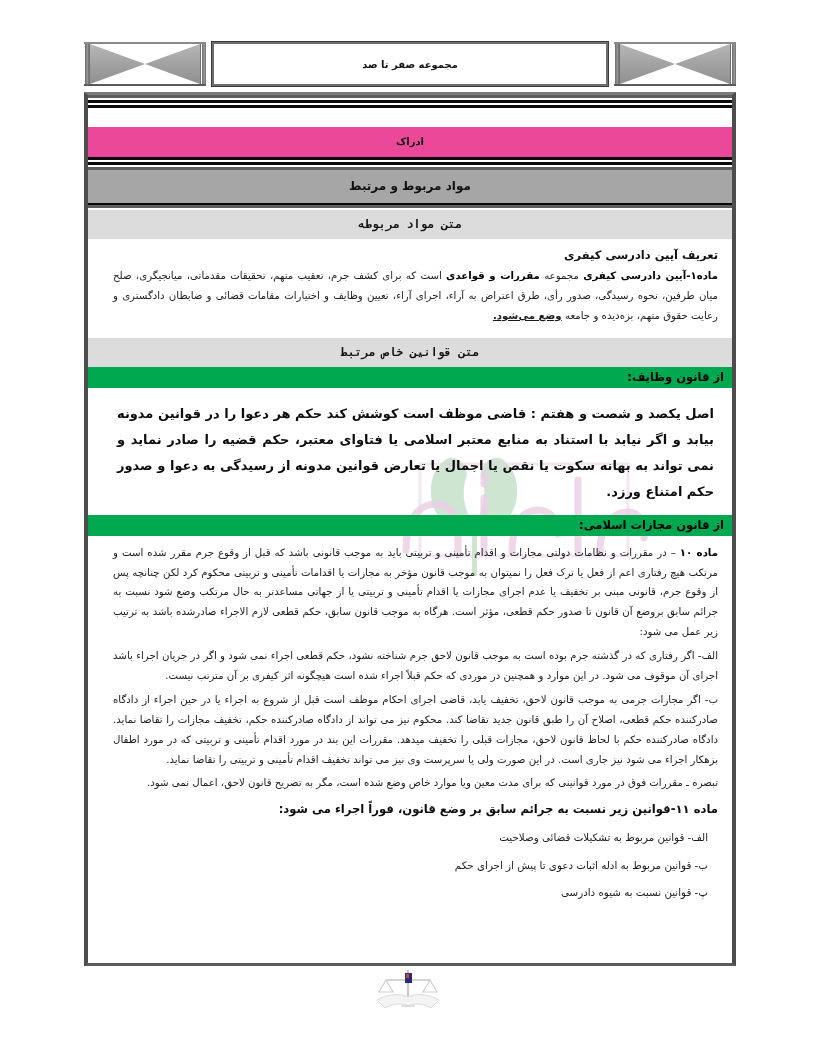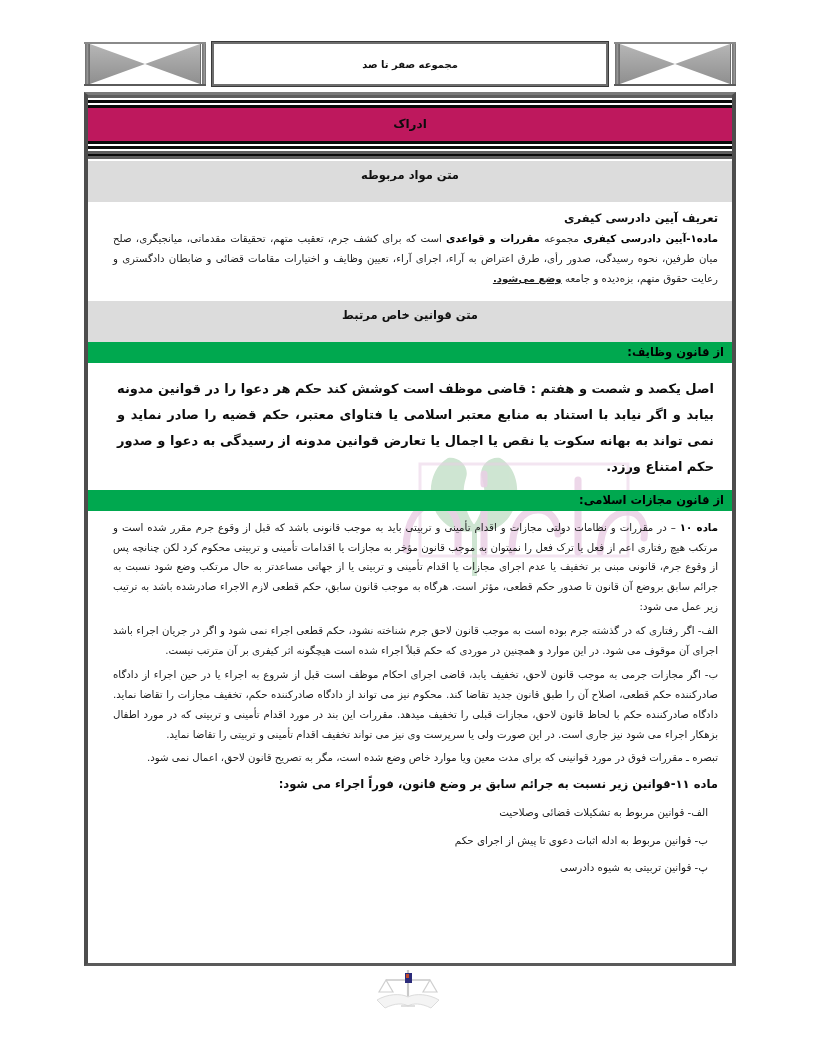--- a/index.html
+++ b/index.html
@@ -142,34 +142,36 @@
 
   
   .bar {
     width: 100%;
     box-sizing: border-box;
     text-align: center;
     font-weight: bold;
     color: #111111;
   }
   .bar-blue {
-    background: #be185d;
+    background: #ec4899;
     color: #0d0d0d;
-    font-size: 12px;
+    font-size: 10px;
     padding: 9px 0 10px;
+    margin-top: 19px;
   }
   .bar-gray-dark {
     background: #a6a6a6;
     font-size: 12px;
     padding: 9px 0 10px;
   }
   .bar-gray-light {
     background: #dcdcdc;
     font-size: 11.5px;
-    padding: 7px 0 20px;
+    padding: 7px 0 8px;
+    font-family: Liberation Mono, monospace;
   }
   .bar-green {
     background: #00a84f;
     color: #000000;
     font-size: 11.5px;
     font-weight: bold;
     text-align: right;
     padding: 3px 8px 4px;
   }
 
@@ -302,20 +304,21 @@
         <div class="bar bar-blue">ادراک</div>
 
         <div class="rule-stack">
           <span class="r r-black"></span>
           <span class="r r-white"></span>
           <span class="r r-black"></span>
           <span class="r r-white"></span>
           <span class="r r-gray"></span>
         </div>
 
+        <div class="bar bar-gray-dark">مواد مربوط و مرتبط</div>
 
         <div class="rule-stack">
           <span class="r r-thin"></span>
           <span class="r r-gray"></span>
           <span class="r r-white"></span>
         </div>
 
         <div class="bar bar-gray-light">متن مواد مربوطه</div>
 
         <div class="body-block">
@@ -339,21 +342,21 @@
           <p class="para j">الف- اگر رفتاری که در گذشته جرم بوده است به موجب قانون لاحق جرم شناخته نشود، حکم قطعی اجراء نمی شود و اگر در جریان اجراء باشد اجرای آن موقوف می شود. در این موارد و همچنین در موردی که حکم قبلاً اجراء شده است هیچگونه اثر کیفری بر آن مترتب نیست.</p>
 
           <p class="para j">ب- اگر مجازات جرمی به موجب قانون لاحق، تخفیف یابد، قاضی اجرای احکام موظف است قبل از شروع به اجراء یا در حین اجراء از دادگاه صادرکننده حکم قطعی، اصلاح آن را طبق قانون جدید تقاضا کند. محکوم نیز می تواند از دادگاه صادرکننده حکم، تخفیف مجازات را تقاضا نماید. دادگاه صادرکننده حکم با لحاظ قانون لاحق، مجازات قبلی را تخفیف میدهد. مقررات این بند در مورد اقدام تأمینی و تربیتی که در مورد اطفال بزهکار اجراء می شود نیز جاری است. در این صورت ولی یا سرپرست وی نیز می تواند تخفیف اقدام تأمینی و تربیتی را تقاضا نماید.</p>
 
           <p class="para j">تبصره ـ مقررات فوق در مورد قوانینی که برای مدت معین ویا موارد خاص وضع شده است، مگر به تصریح قانون لاحق، اعمال نمی شود.</p>
 
           <div class="para-strong-head">ماده ۱۱-قوانین زیر نسبت به جرائم سابق بر وضع قانون، فوراً اجراء می شود:</div>
 
           <p class="sub-item">الف- قوانین مربوط به تشکیلات قضائی وصلاحیت</p>
           <p class="sub-item">ب- قوانین مربوط به ادله اثبات دعوی تا پیش از اجرای حکم</p>
-          <p class="sub-item">پ- قوانین تربیتی به شیوه دادرسی</p>
+          <p class="sub-item">پ- قوانین نسبت به شیوه دادرسی</p>
         </div>
 
       </div>
     </div>
   </div>
 
   <div class="footer">
     <svg class="footer-logo" viewBox="0 0 74 50">
       <path d="M37 4 L37 34" stroke="#c9c9c9" stroke-width="2.2" fill="none"></path>
       <path d="M15 14 L59 14" stroke="#c9c9c9" stroke-width="1.6" fill="none"></path>

